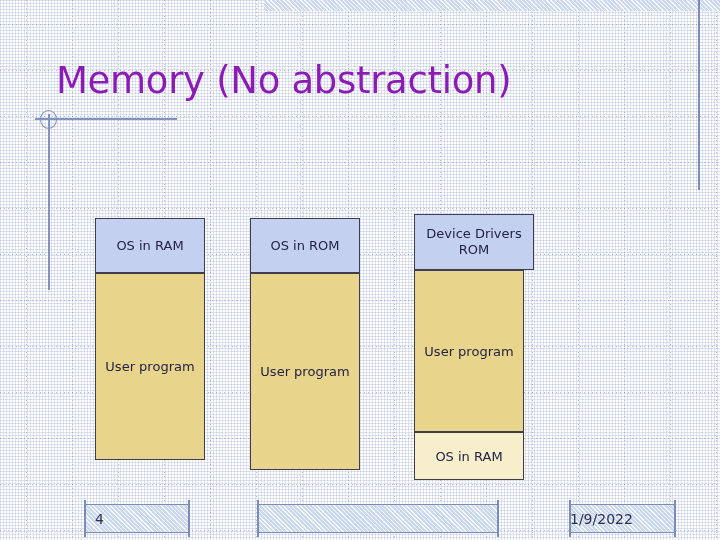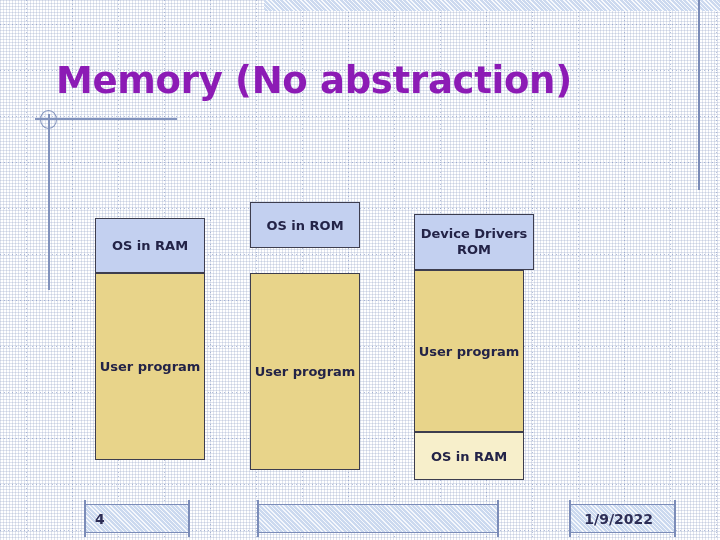--- a/index.html
+++ b/index.html
@@ -22,21 +22,20 @@
     background-image:
       
       repeating-linear-gradient(to right,
         rgba(150,165,200,0.30) 0px, rgba(150,165,200,0.30) 1px,
         rgba(0,0,0,0) 1px, rgba(0,0,0,0) 3px),
       repeating-linear-gradient(to bottom,
         rgba(150,165,200,0.30) 0px, rgba(150,165,200,0.30) 1px,
         rgba(0,0,0,0) 1px, rgba(0,0,0,0) 3px);
     background-size: 100% 100%;
     overflow: hidden;
-    font-weight: bold;
   }
 
   
   .grid-layer {
     position: absolute;
     inset: 0;
     pointer-events: none;
   }
   
   .grid-vcols {
@@ -175,21 +174,21 @@
     width: 2px;
     background-color: #7b8cb8;
   }
   .foot-box::before { left: -1px; }
   .foot-box::after  { right: -1px; }
 
   #foot-number { left: 85px; top: 504px; width: 104px; height: 29px;
                  justify-content: flex-start; padding-left: 10px; }
   #foot-center { left: 258px; top: 504px; width: 240px; height: 29px; }
   #foot-date   { left: 570px; top: 504px; width: 105px; height: 29px;
-                 justify-content: flex-end; padding-right: 22px; }
+                 justify-content: flex-start; padding-right: 6px; }
 </style>
 </head>
 <body>
 
 <div id="slide">
 
   <div class="grid-layer">
     <div class="grid-vcols">
       <div class="vcol" style="left:26px"></div>
       <div class="vcol" style="left:72px"></div>
@@ -236,21 +235,21 @@
   <div class="mem-col">
     <div class="mem-seg seg-blue" style="left:95px; top:218px; width:110px; height:55px;">
       <span>OS in RAM</span>
     </div>
     <div class="mem-seg seg-yellow seg-overflow" style="left:95px; top:273px; width:110px; height:187px;">
       <span>User program</span>
     </div>
   </div>
 
   <div class="mem-col">
-    <div class="mem-seg seg-blue" style="left:250px; top:202px; width:110px; height:46px;align-items:center;">
+    <div class="mem-seg seg-blue" style="left:250px; top:218px; width:110px; height:55px;align-items:center;">
       <span>OS in ROM</span>
     </div>
     <div class="mem-seg seg-yellow seg-overflow" style="left:250px; top:273px; width:110px; height:197px;">
       <span>User program</span>
     </div>
   </div>
 
   <div class="mem-col">
     <div class="mem-seg seg-blue" style="left:414px; top:214px; width:120px; height:56px;">
       <span style="white-space:normal; line-height:16px;">Device Drivers ROM</span>

